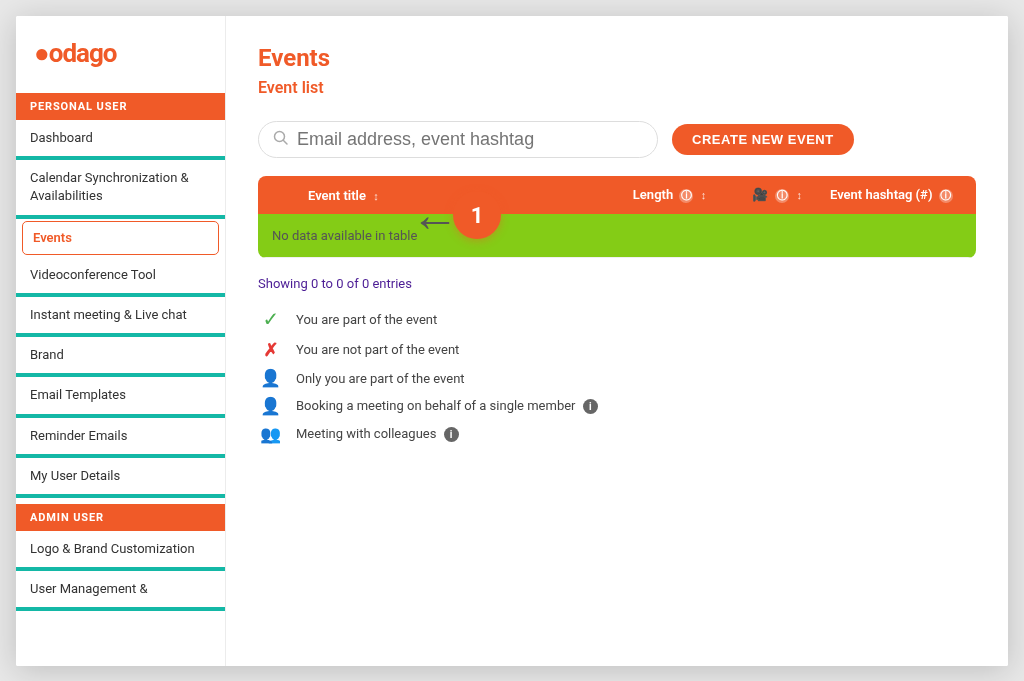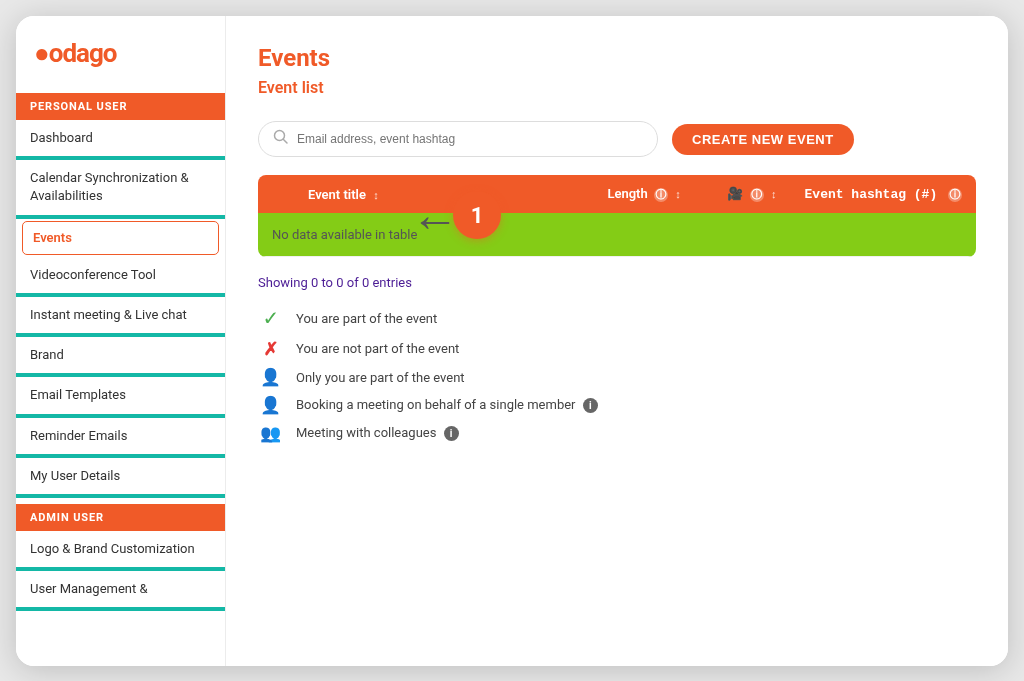--- a/index.html
+++ b/index.html
@@ -9,21 +9,21 @@
       display: flex;
       align-items: center;
       justify-content: center;
       min-height: 100vh;
       padding: 16px;
     }
     .window {
       width: 1000px;
       min-height: 650px;
       background: #fff;
-      border-radius: 18px;
+      border-radius: 2px;
       box-shadow: 0 4px 32px rgba(0,0,0,0.18);
       display: flex;
       overflow: hidden;
       position: relative;
     }
     
     .sidebar {
       width: 210px;
       min-width: 210px;
       background: #fff;
@@ -108,21 +108,21 @@
       background: #fff;
       gap: 8px;
     }
     .search-icon-svg {
       color: #999;
       font-size: 15px;
     }
     .search-input {
       border: none;
       outline: none;
-      font-size: 12px;
+      font-size: 18px;
       color: #555;
       background: transparent;
       flex: 1;
     }
     .btn-create {
       background: #f05a28;
       color: #fff;
       border: none;
       border-radius: 22px;
       padding: 8px 20px;
@@ -252,21 +252,21 @@
       justify-content: center;
       color: #fff;
       font-size: 22px;
       font-weight: 700;
       box-shadow: 0 2px 8px rgba(240,90,40,0.4);
       flex-shrink: 0;
     }
     .th-checkbox { width: 36px; }
     .th-video { width: 60px; text-align: center; }
     .th-length { width: 120px; }
-    .th-hashtag { width: 160px; font-family: Liberation Mono, monospace; }
+    .th-hashtag { width: 160px; }
   </style>
 </head>
 <body>
 
 <div class="window">
 
   <div class="sidebar">
     <div class="logo-area">
       <span class="logo-text">
         <span style="color:#f05a28;">●</span><span>odago</span>

